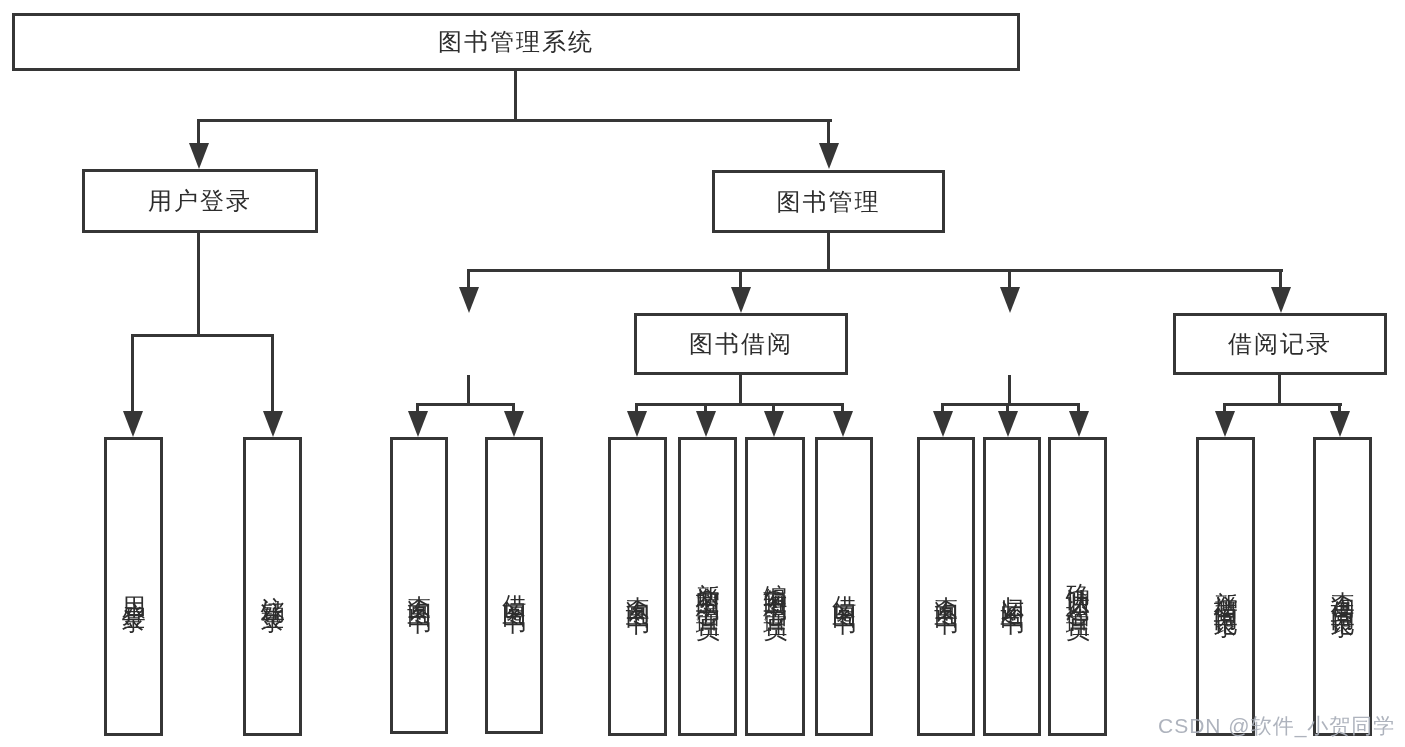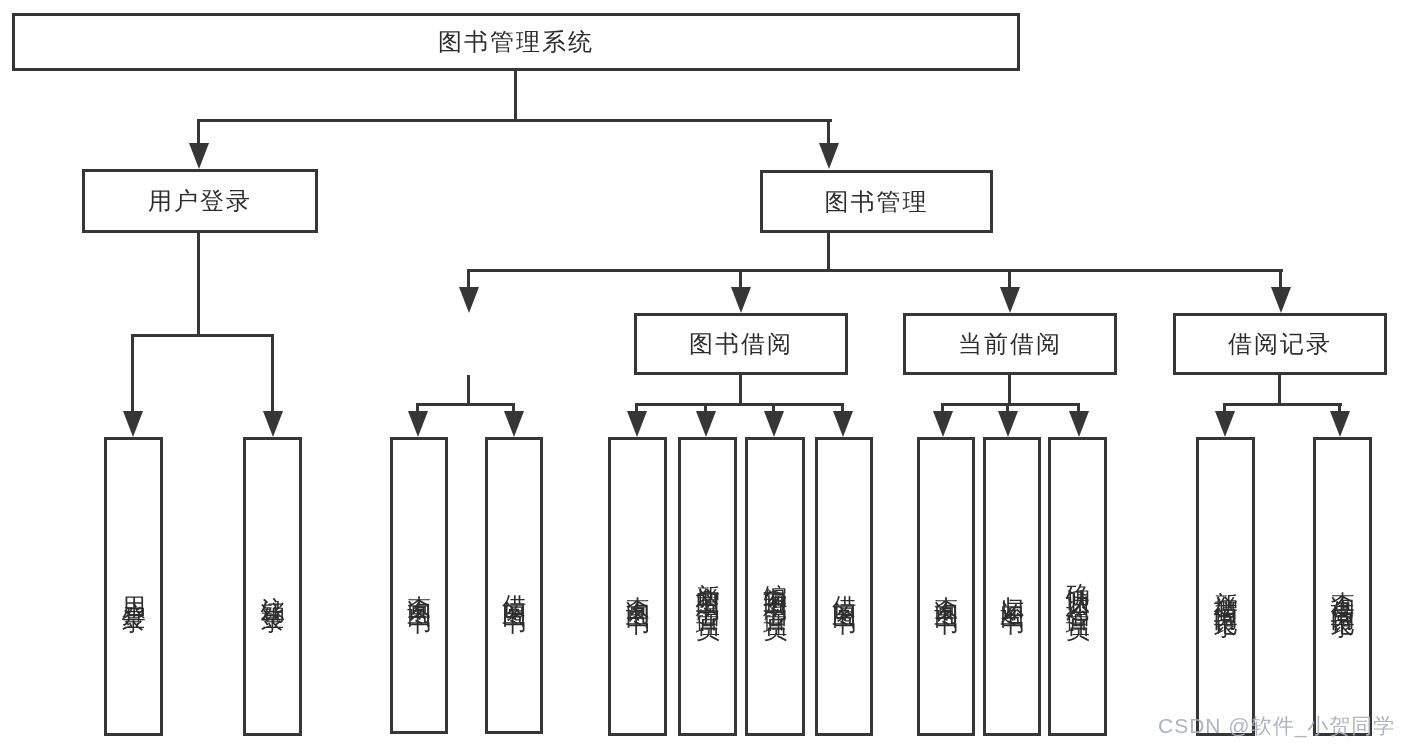--- a/index.html
+++ b/index.html
@@ -90,29 +90,26 @@
   <div class="ln" style="left:1338px;top:403px;width:3px;height:12px;"></div>
   <div class="ah" style="left:1330px;top:411px;"></div>
 
   <div class="b" style="left:12px;top:13px;width:1008px;height:58px;">
     <span>图书管理系统</span>
   </div>
 
   <div class="b" style="left:82px;top:169px;width:236px;height:64px;">
     <span>用户登录</span>
   </div>
-  <div class="b" style="left:712px;top:170px;width:233px;height:63px;margin-left:48px;">
+  <div class="b" style="left:712px;top:170px;width:233px;height:63px;">
     <span>图书管理</span>
   </div>
 
   <div class="b" style="left:634px;top:313px;width:214px;height:62px;">
     <span>图书借阅</span>
-  </div>
-  <div class="b" style="left:903px;top:313px;width:214px;height:62px;">
-    <span>当前借阅</span>
   </div>
   <div class="b" style="left:1173px;top:313px;width:214px;height:62px;align-items:center;">
     <span>借阅记录</span>
   </div>
 
   <div class="vb" style="left:104px;top:437px;width:59px;height:299px;">
     <span class="vt">用户登录</span>
   </div>
   <div class="vb" style="left:243px;top:437px;width:59px;height:299px;">
     <span class="vt">注销登录</span>

